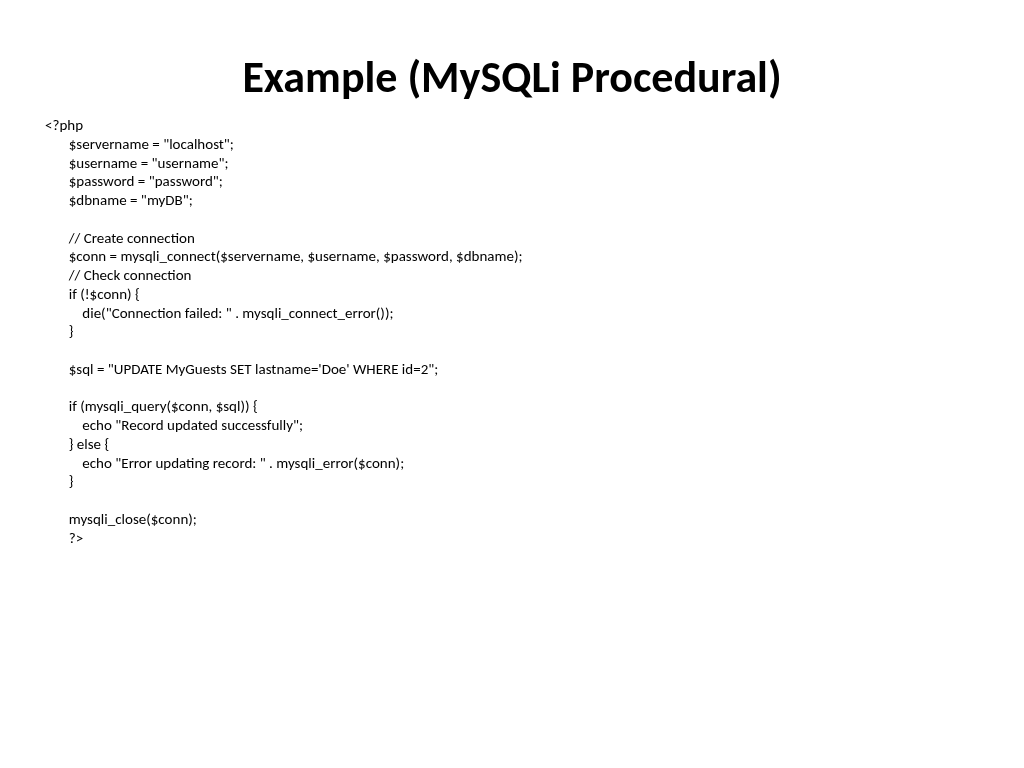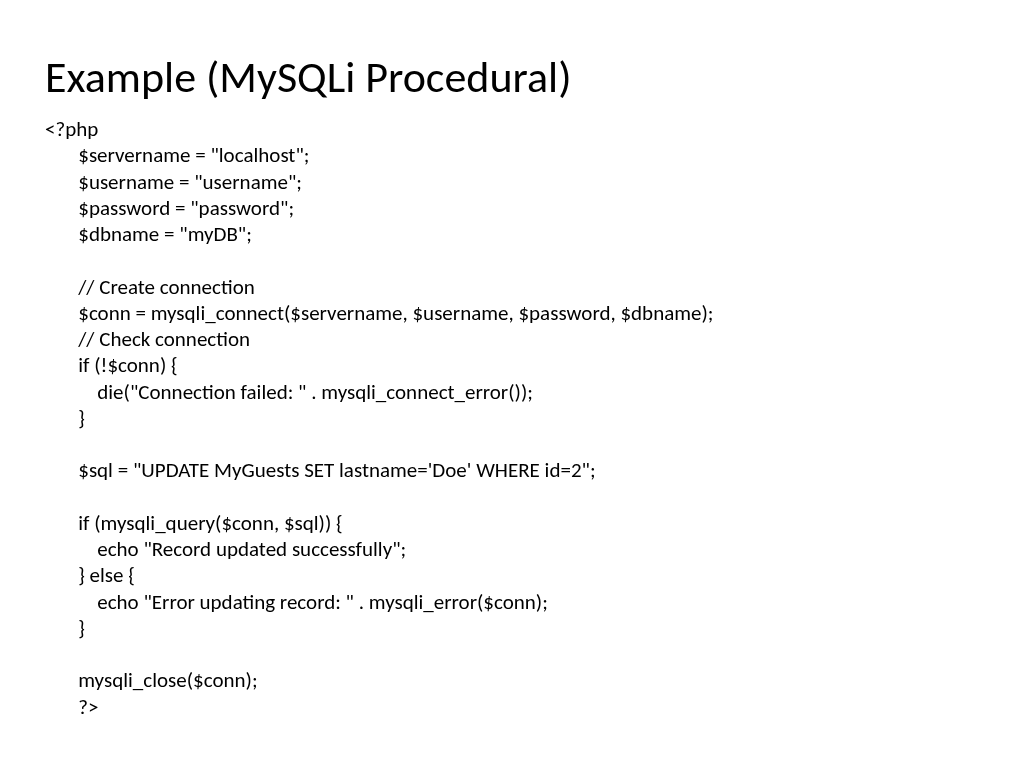--- a/index.html
+++ b/index.html
@@ -10,26 +10,26 @@
     body {
       width: 1024px;
       height: 768px;
       background: #ffffff;
       font-family: Calibri, "Segoe UI", Arial, sans-serif;
       padding: 50px 45px 30px 45px;
       color: #000000;
     }
     .title {
       font-size: 44px;
-      font-weight: 400;
-      text-align: left;
+      font-weight: 700;
+      text-align: center;
       margin-bottom: 12px;
     }
     .code-block {
-      font-size: 21px;
+      font-size: 15px;
       line-height: 1.25;
       white-space: pre;
       font-family: Calibri, "Segoe UI", Arial, sans-serif;
     }
   </style>
 </head>
 <body>
 
 <h1 class="title">Example (MySQLi Procedural)</h1>
 <div class="code-block">&lt;?php

